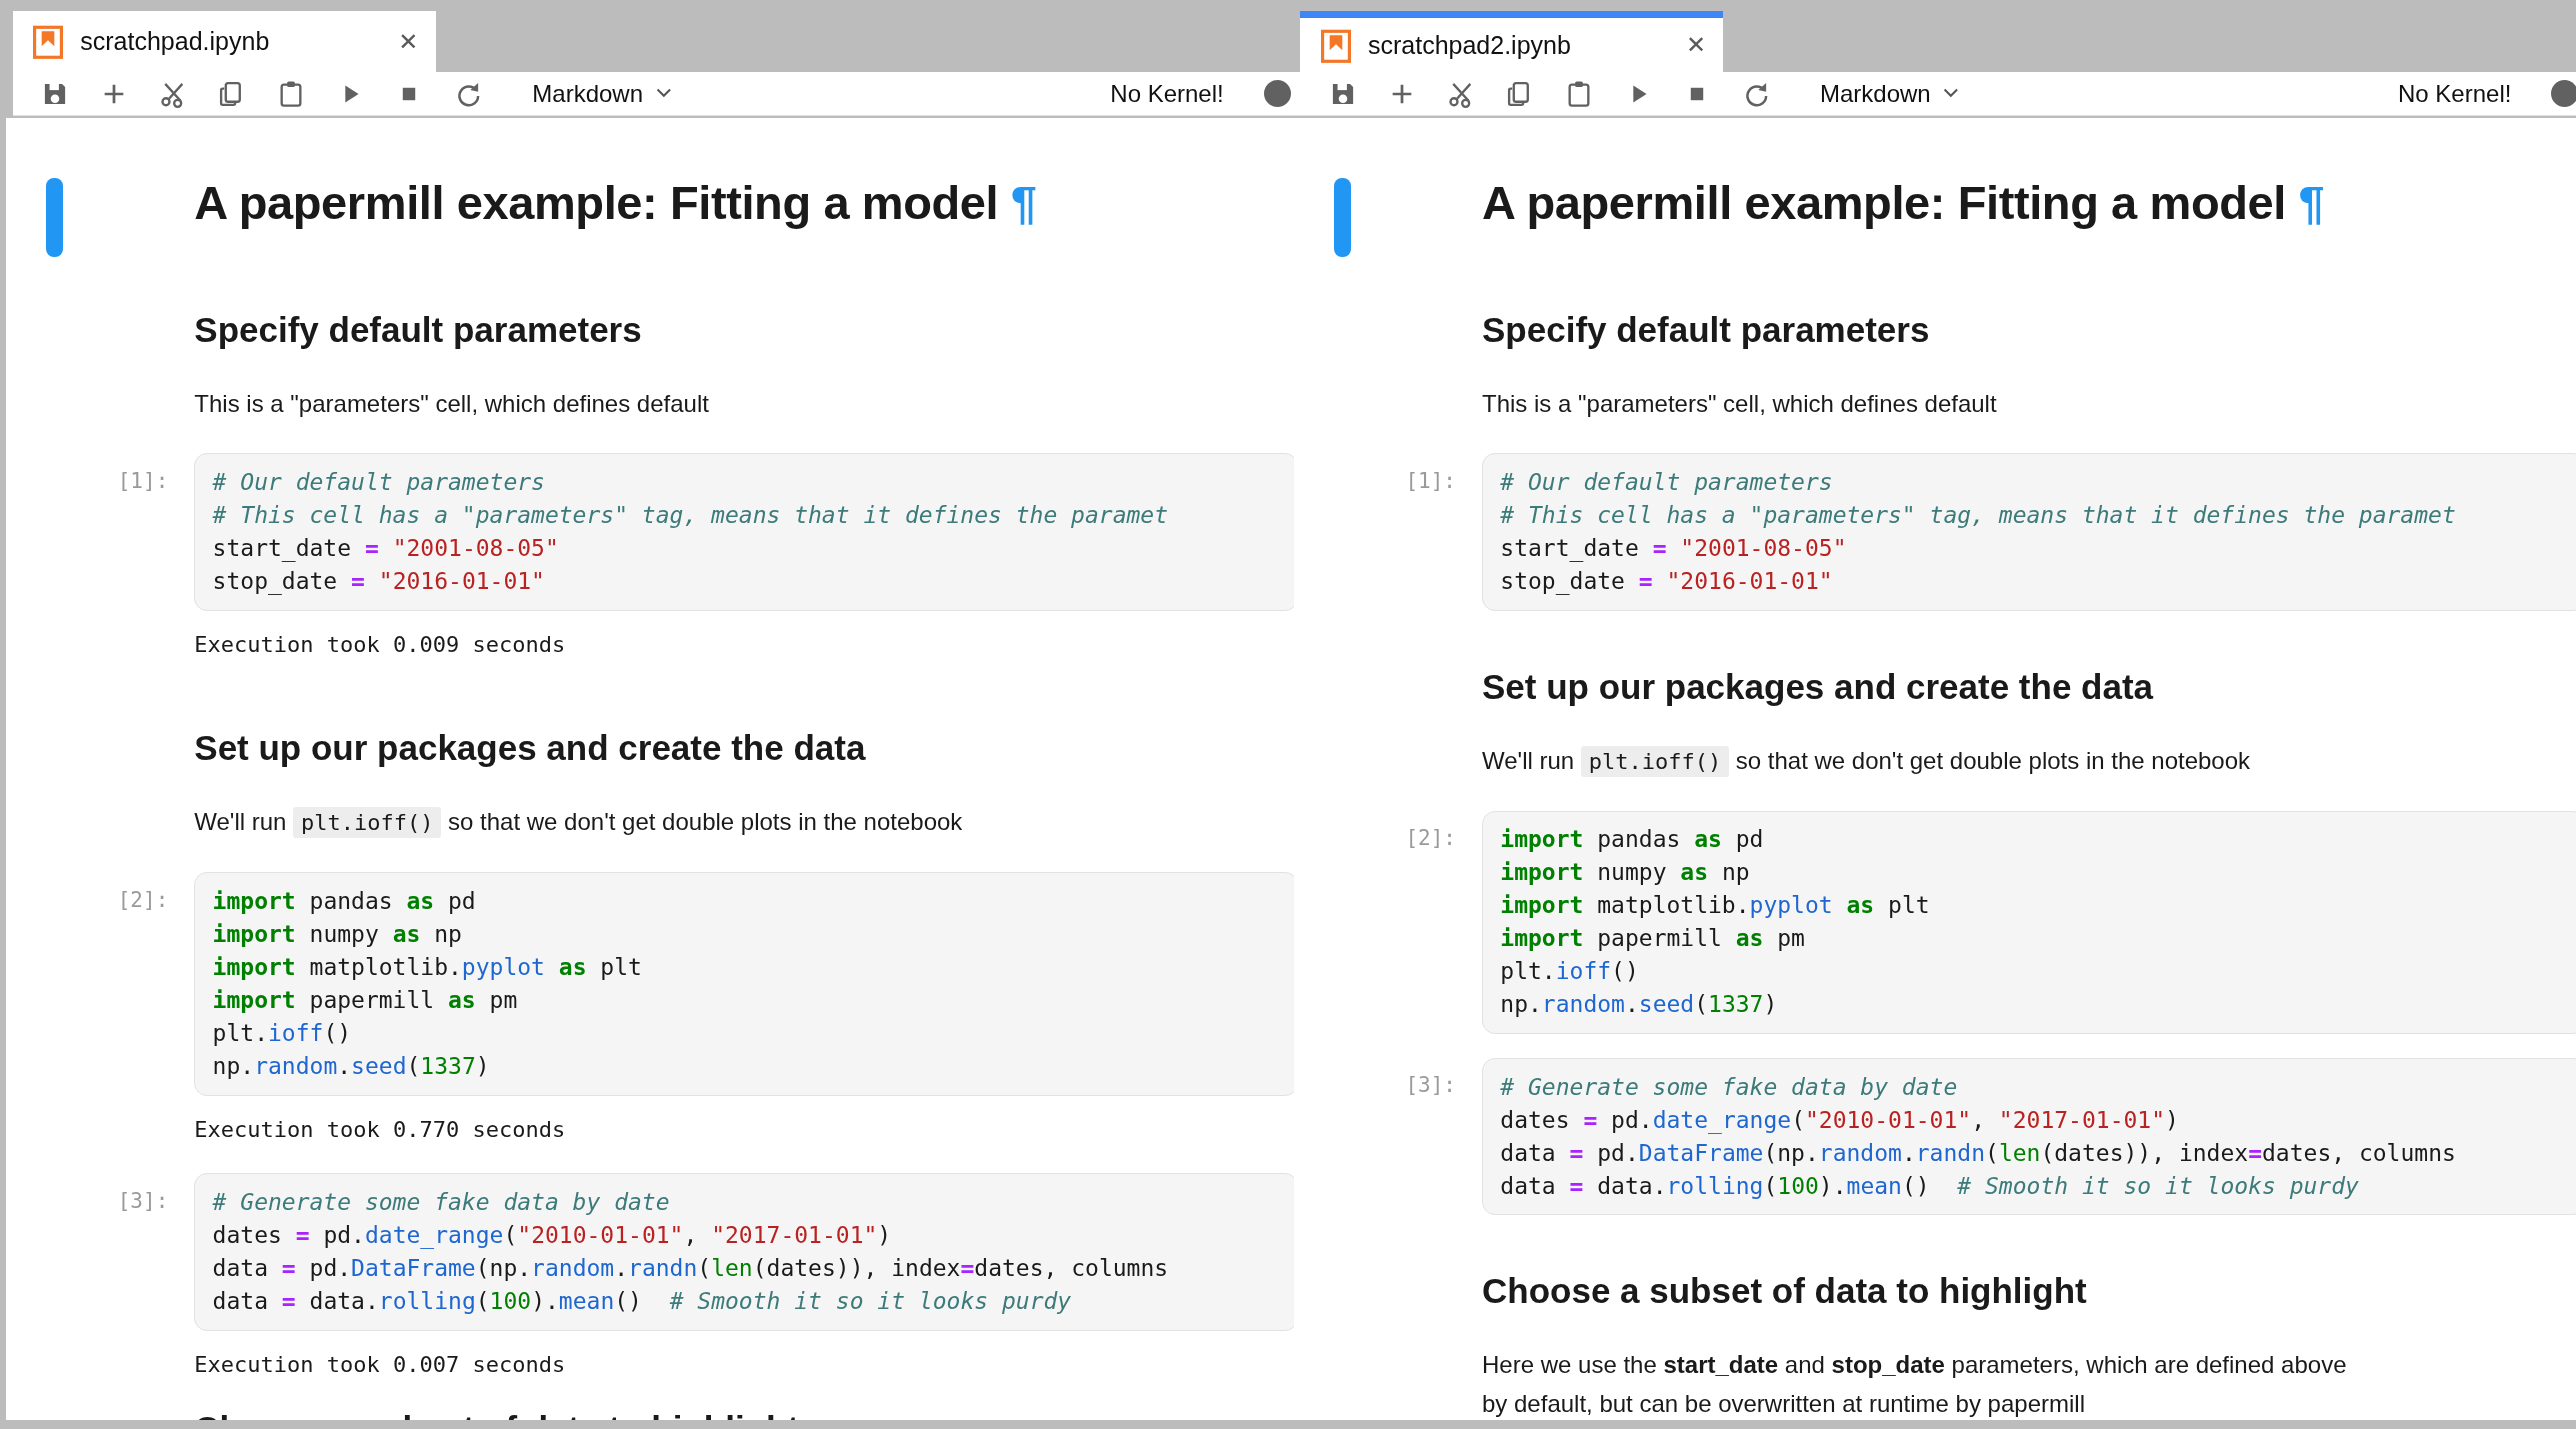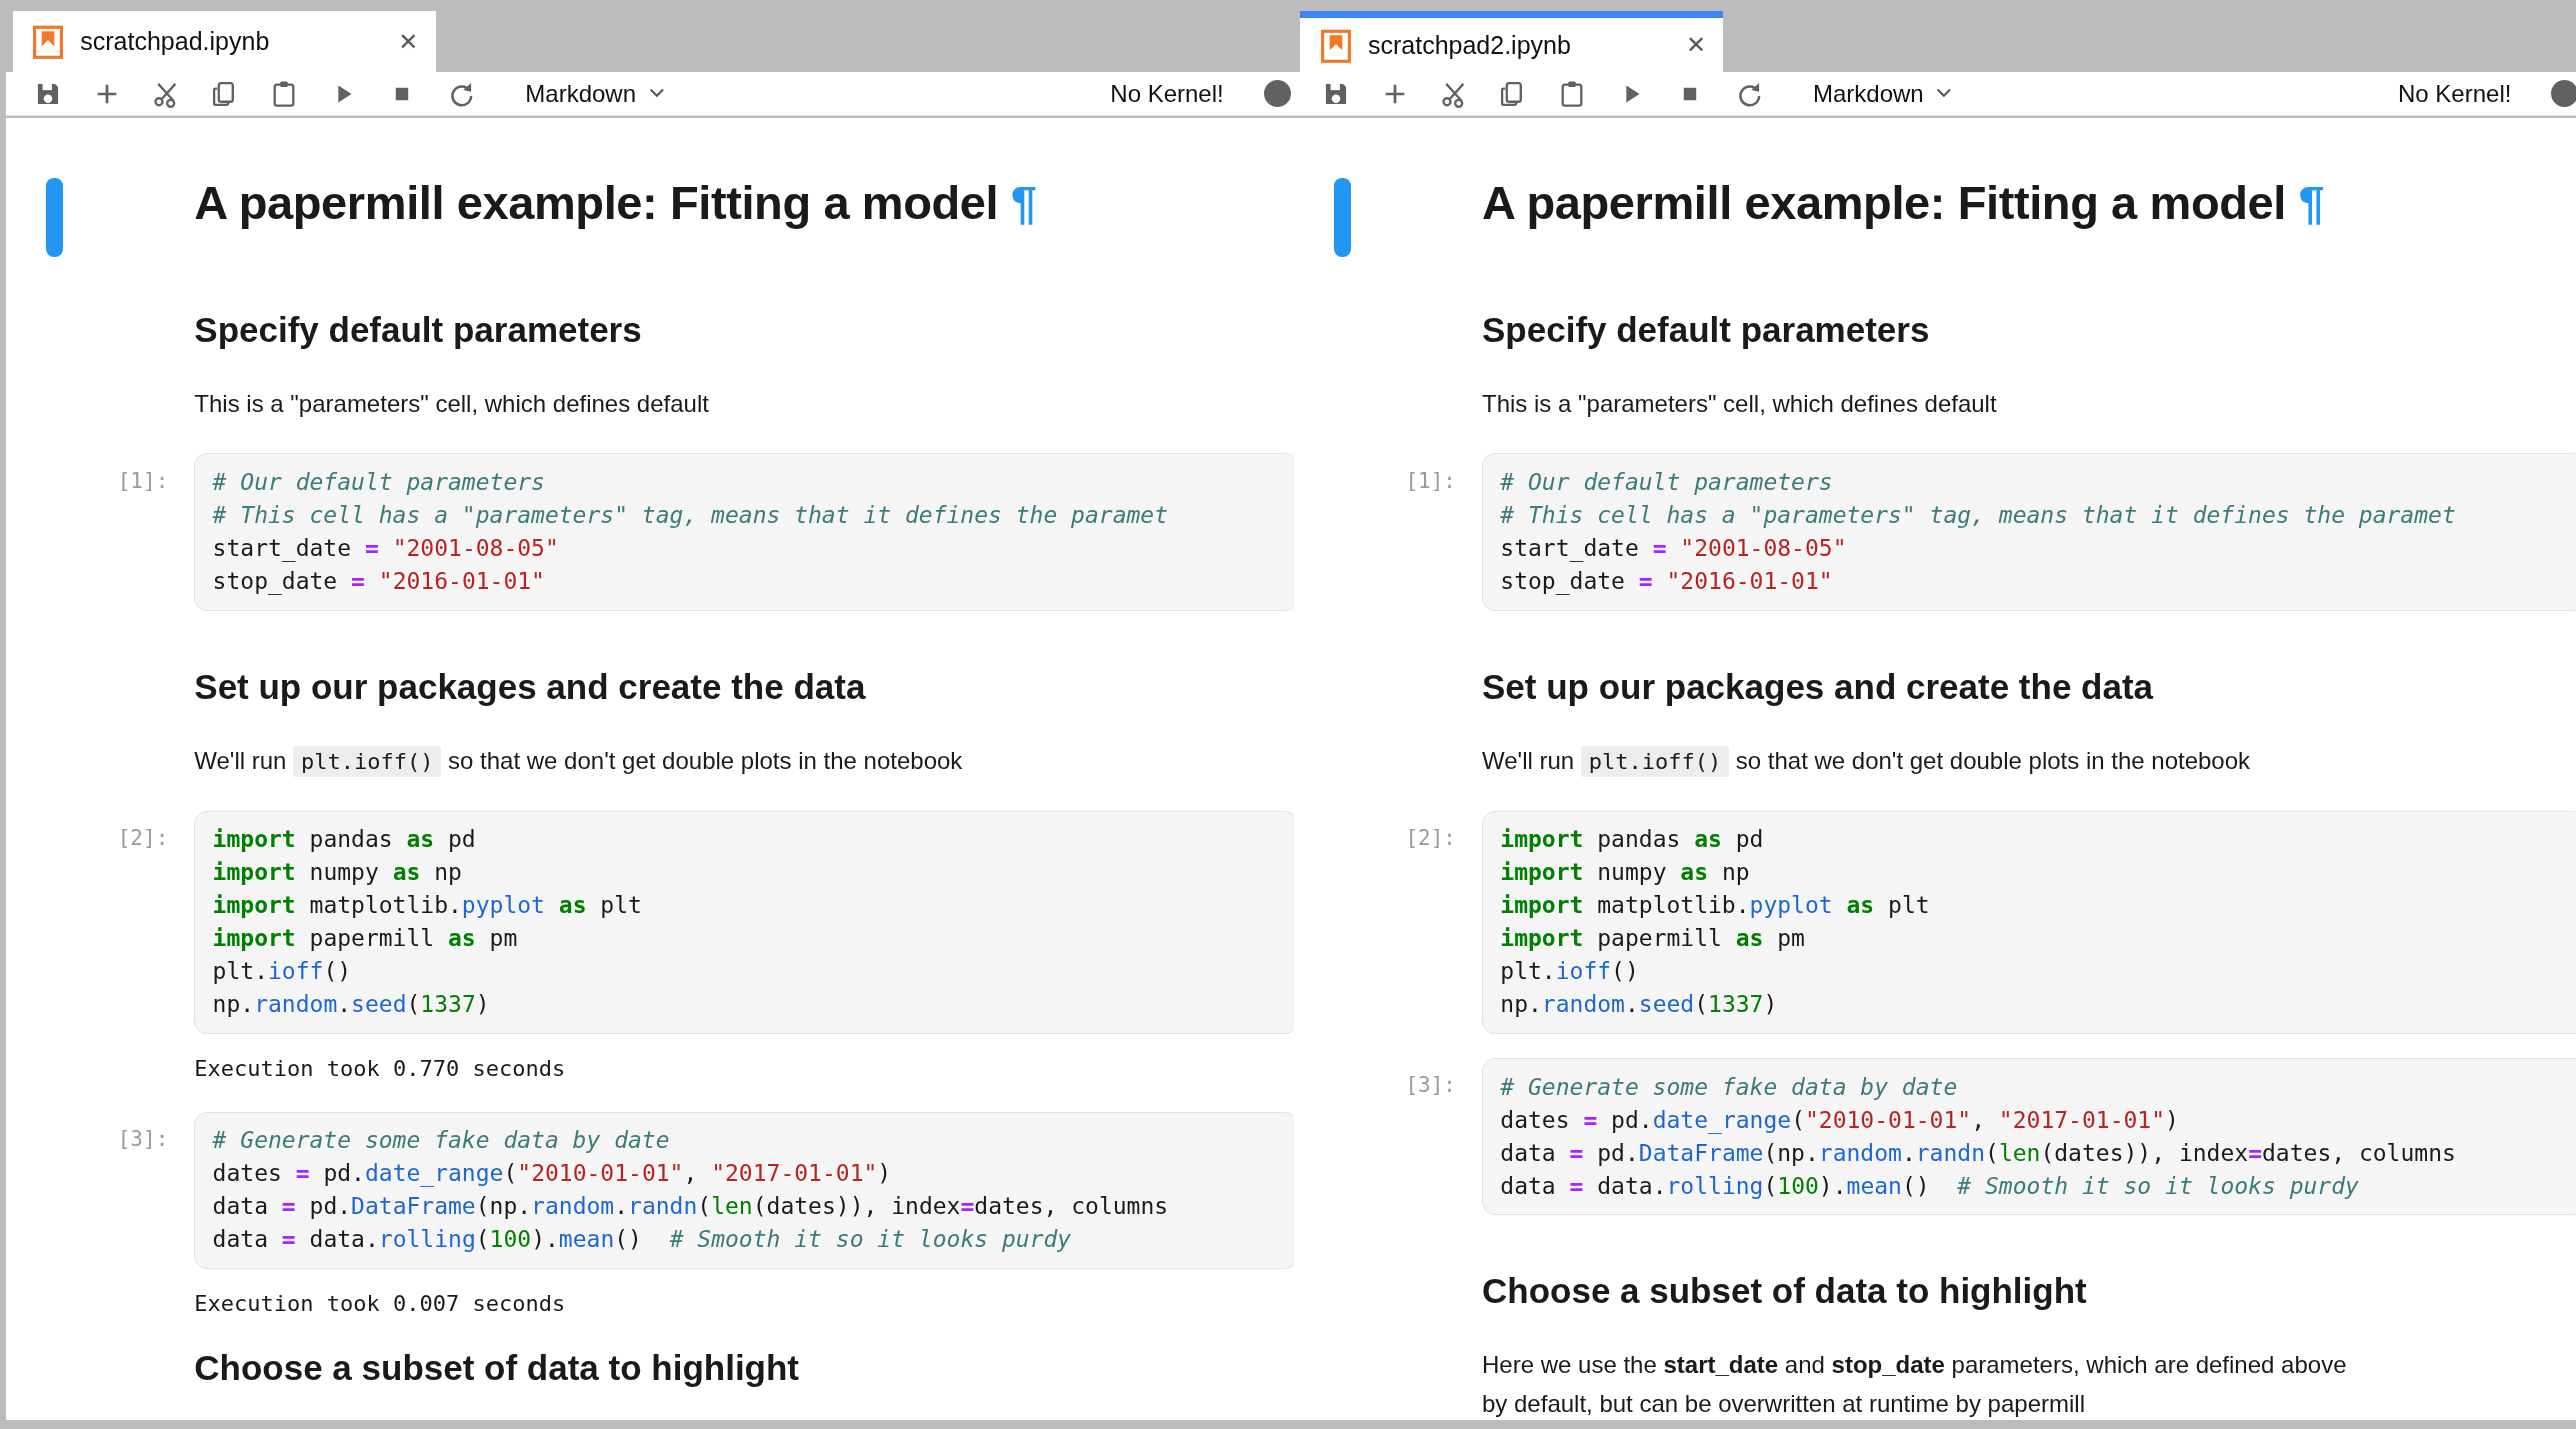--- a/index.html
+++ b/index.html
@@ -6,21 +6,21 @@
   body{width:2576px;height:1429px;position:relative;background:#bcbcbc;overflow:hidden;
        font-family:"Liberation Sans",sans-serif;}
   .window{position:absolute;top:11px;width:1308px;height:1409px;}
   #win0{left:6.3px;} #win1{left:1294px;}
   .tabbar{position:absolute;top:0;left:0;right:0;height:61px;}
   .tab{position:absolute;left:6.3px;top:0;width:423px;height:61px;background:#ffffff;
        display:flex;align-items:center;padding:0 17.3px 0 20.4px;box-sizing:border-box;}
   .tab.active{border-top:7.9px solid #3e86f6;}
   .tab-title{font-size:25px;color:#111;margin-left:17.3px;white-space:nowrap;}
   .tab-close{margin-left:auto;font-size:24px;color:#5a5a5a;line-height:1;cursor:pointer;}
-  .toolbar{position:absolute;top:61px;left:0;right:0;height:44px;background:#fff;
+  .toolbar{position:absolute;top:61px;left:7px;right:0;height:44px;background:#fff;
        border-bottom:1.6px solid #e0e0e0;display:flex;align-items:center;
        padding:0 23.6px 0 28px;box-sizing:border-box;}
   .tbtn{width:28px;height:28px;margin-right:31px;flex:0 0 auto;display:flex;align-items:center;justify-content:center;}
   .tbtn svg{display:block;}
   .ddl{display:flex;align-items:center;gap:12.6px;margin-left:19px;cursor:pointer;}
   .ddl-label{font-size:24px;color:#111;}
   .kernel{margin-left:auto;display:flex;align-items:center;gap:40px;}
   .kernel-text{font-size:24px;color:#111;}
   .kdot{width:27px;height:27px;border-radius:50%;background:#616161;}
   .content{position:absolute;top:107px;left:0;right:0;bottom:0;background:#fff;overflow:hidden;}
@@ -145,20 +145,21 @@
       </div>
       <div class="cell c-code">
         <div class="prompt">[1]:</div>
         <div class="codebox">
           <div class="cline"><span class="tk-c"># Our default parameters</span></div>
           <div class="cline"><span class="tk-c"># This cell has a "parameters" tag, means that it defines the paramet</span></div>
           <div class="cline"><span class="tk-t">start_date </span><span class="tk-o">=</span><span class="tk-t"> </span><span class="tk-s">"2001-08-05"</span></div>
           <div class="cline"><span class="tk-t">stop_date </span><span class="tk-o">=</span><span class="tk-t"> </span><span class="tk-s">"2016-01-01"</span></div>
         </div>
       </div>
+      <div class="cell c-exec">Execution took 0.009 seconds</div>
       <div class="cell c-h2">
         <div class="md-h2"><span>Set up our packages and create the data</span></div>
       </div>
       <div class="cell c-p">
         <div class="pline"><span>We'll run </span><span class="ichip">plt.ioff()</span><span> so that we don't get double plots in the notebook</span></div>
       </div>
       <div class="cell c-code">
         <div class="prompt">[2]:</div>
         <div class="codebox">
           <div class="cline"><span class="tk-k">import</span><span class="tk-t"> pandas </span><span class="tk-k">as</span><span class="tk-t"> pd</span></div>

